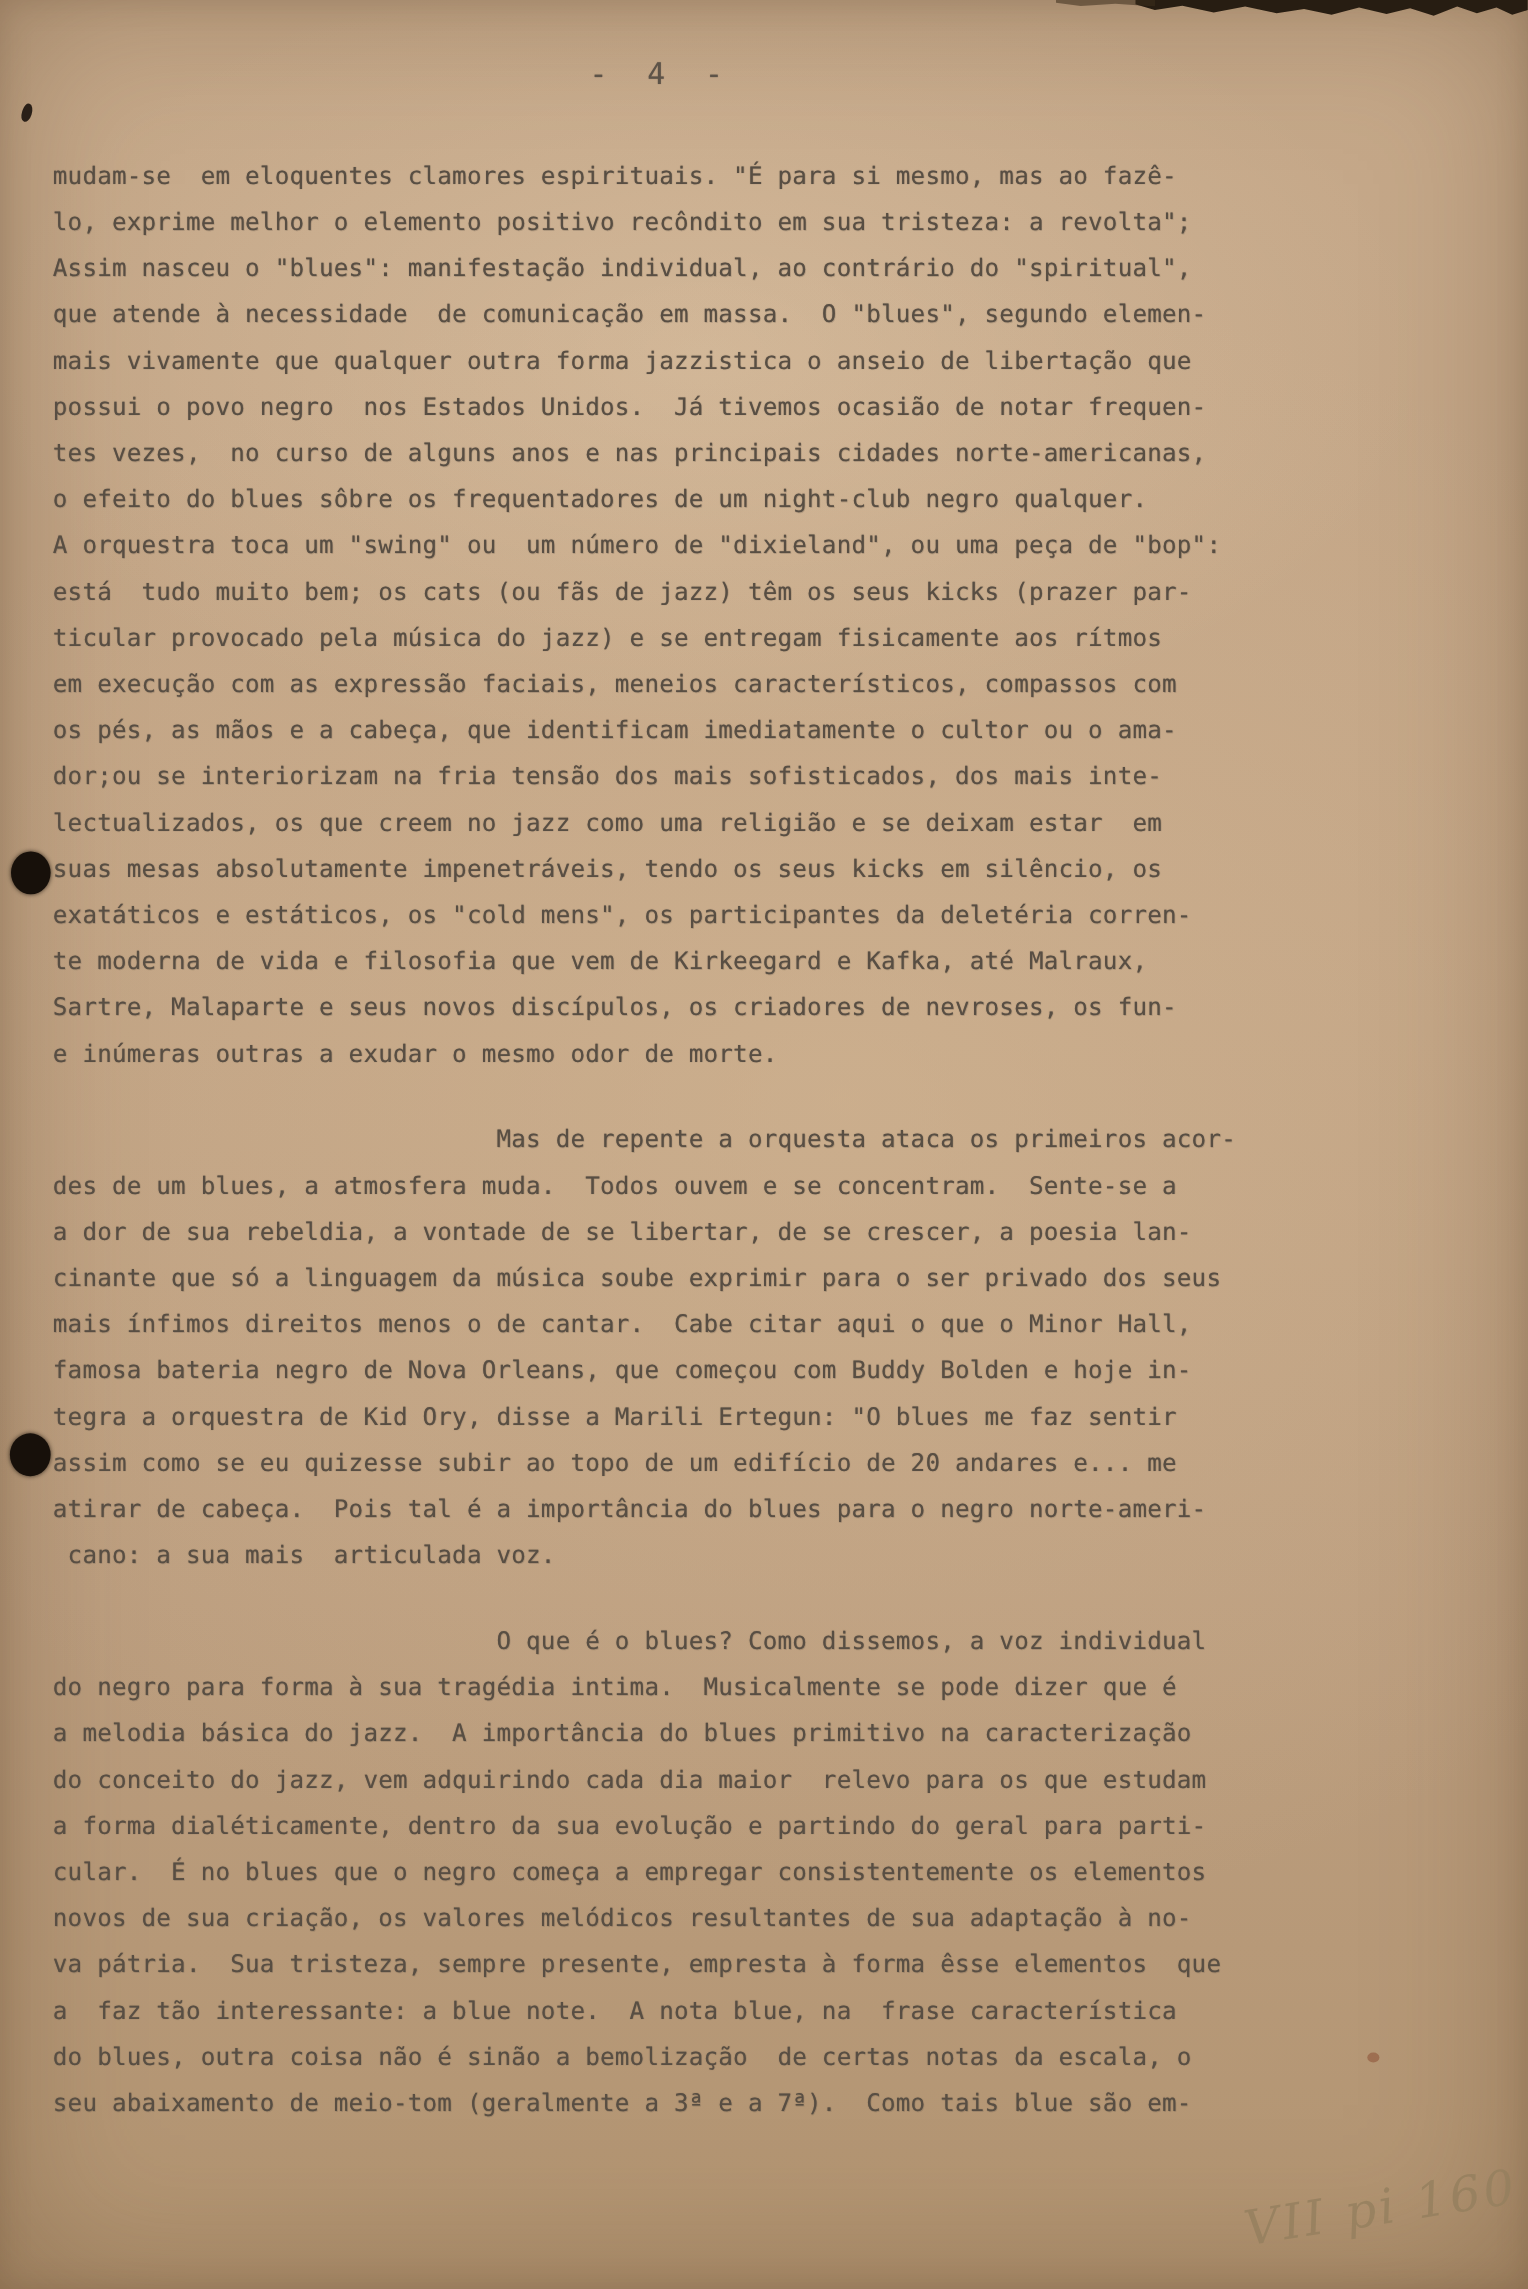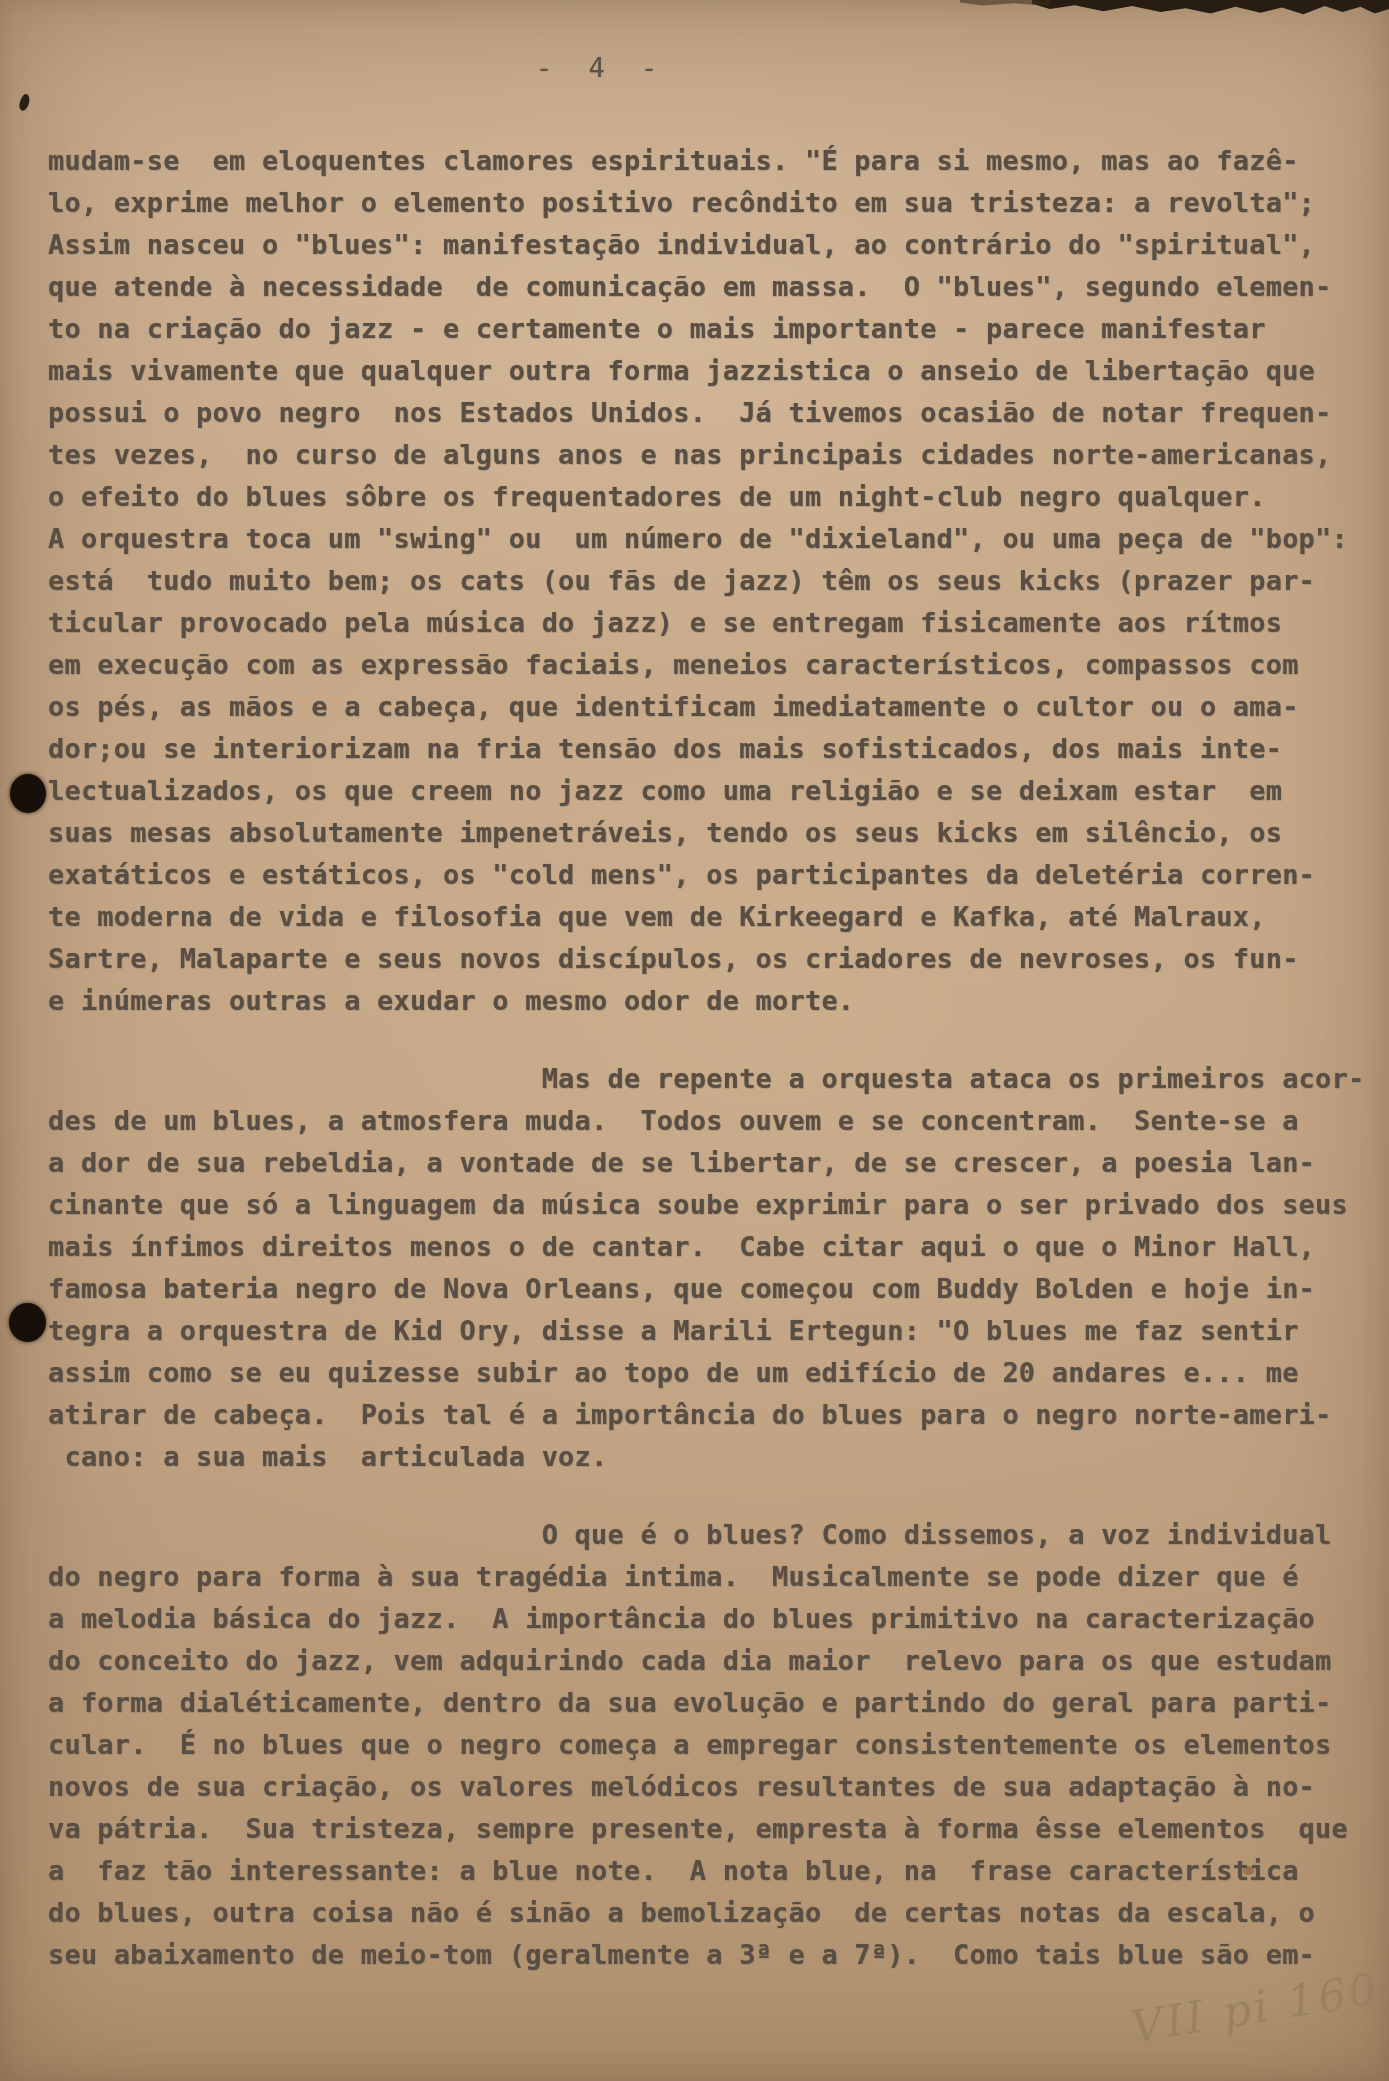--- a/index.html
+++ b/index.html
@@ -29,25 +29,24 @@
     clip-path:polygon(0 0,100% 0,100% 100%,60% 55%,25% 90%,0 40%);
   }
   .page-number{
     position:absolute;top:52px;left:536px;
     font-size:27px;color:#5d5348;letter-spacing:10px;
     text-shadow:0 0 1px rgba(86,76,66,.6);
   }
   .textblock{position:absolute;top:140px;left:48px;width:1320px;}
   .line{
     white-space:pre;
-    font-size:27px;line-height:42px;height:42px;
+    font-size:22px;line-height:42px;height:42px;
     color:#584e43;
     letter-spacing:0.2px;
     text-shadow:0 0 1px rgba(86,76,66,.55), 0.6px 0.6px 0 rgba(120,104,88,.25);
-    font-weight:bold;
   }
   .para-gap{margin-top:36px;}
   .punch-hole{
     position:absolute;background:#17100a;border-radius:50%;
     box-shadow:0 0 4px rgba(23,16,10,.8);
   }
   .hole-1{left:10px;top:774px;width:36px;height:39px;}
   .hole-2{left:9px;top:1303px;width:37px;height:39px;}
   .ink-speck{
     position:absolute;left:20px;top:94px;width:9px;height:17px;
@@ -80,21 +79,20 @@
   <div class="ink-speck"></div>
   <div class="punch-hole hole-1"></div>
   <div class="punch-hole hole-2"></div>
   <div class="rust-speck"></div>
 
   <div class="textblock">
     <div class="line">mudam-se  em eloquentes clamores espirituais. "É para si mesmo, mas ao fazê-</div>
     <div class="line">lo, exprime melhor o elemento positivo recôndito em sua tristeza: a revolta";</div>
     <div class="line">Assim nasceu o "blues": manifestação individual, ao contrário do "spiritual",</div>
     <div class="line">que atende à necessidade  de comunicação em massa.  O "blues", segundo elemen-</div>
-    <div class="line">to na criação do jazz - e certamente o mais importante - parece manifestar</div>
     <div class="line">mais vivamente que qualquer outra forma jazzistica o anseio de libertação que</div>
     <div class="line">possui o povo negro  nos Estados Unidos.  Já tivemos ocasião de notar frequen-</div>
     <div class="line">tes vezes,  no curso de alguns anos e nas principais cidades norte-americanas,</div>
     <div class="line">o efeito do blues sôbre os frequentadores de um night-club negro qualquer.</div>
     <div class="line">A orquestra toca um "swing" ou  um número de "dixieland", ou uma peça de "bop":</div>
     <div class="line">está  tudo muito bem; os cats (ou fãs de jazz) têm os seus kicks (prazer par-</div>
     <div class="line">ticular provocado pela música do jazz) e se entregam fisicamente aos rítmos</div>
     <div class="line">em execução com as expressão faciais, meneios característicos, compassos com</div>
     <div class="line">os pés, as mãos e a cabeça, que identificam imediatamente o cultor ou o ama-</div>
     <div class="line">dor;ou se interiorizam na fria tensão dos mais sofisticados, dos mais inte-</div>

